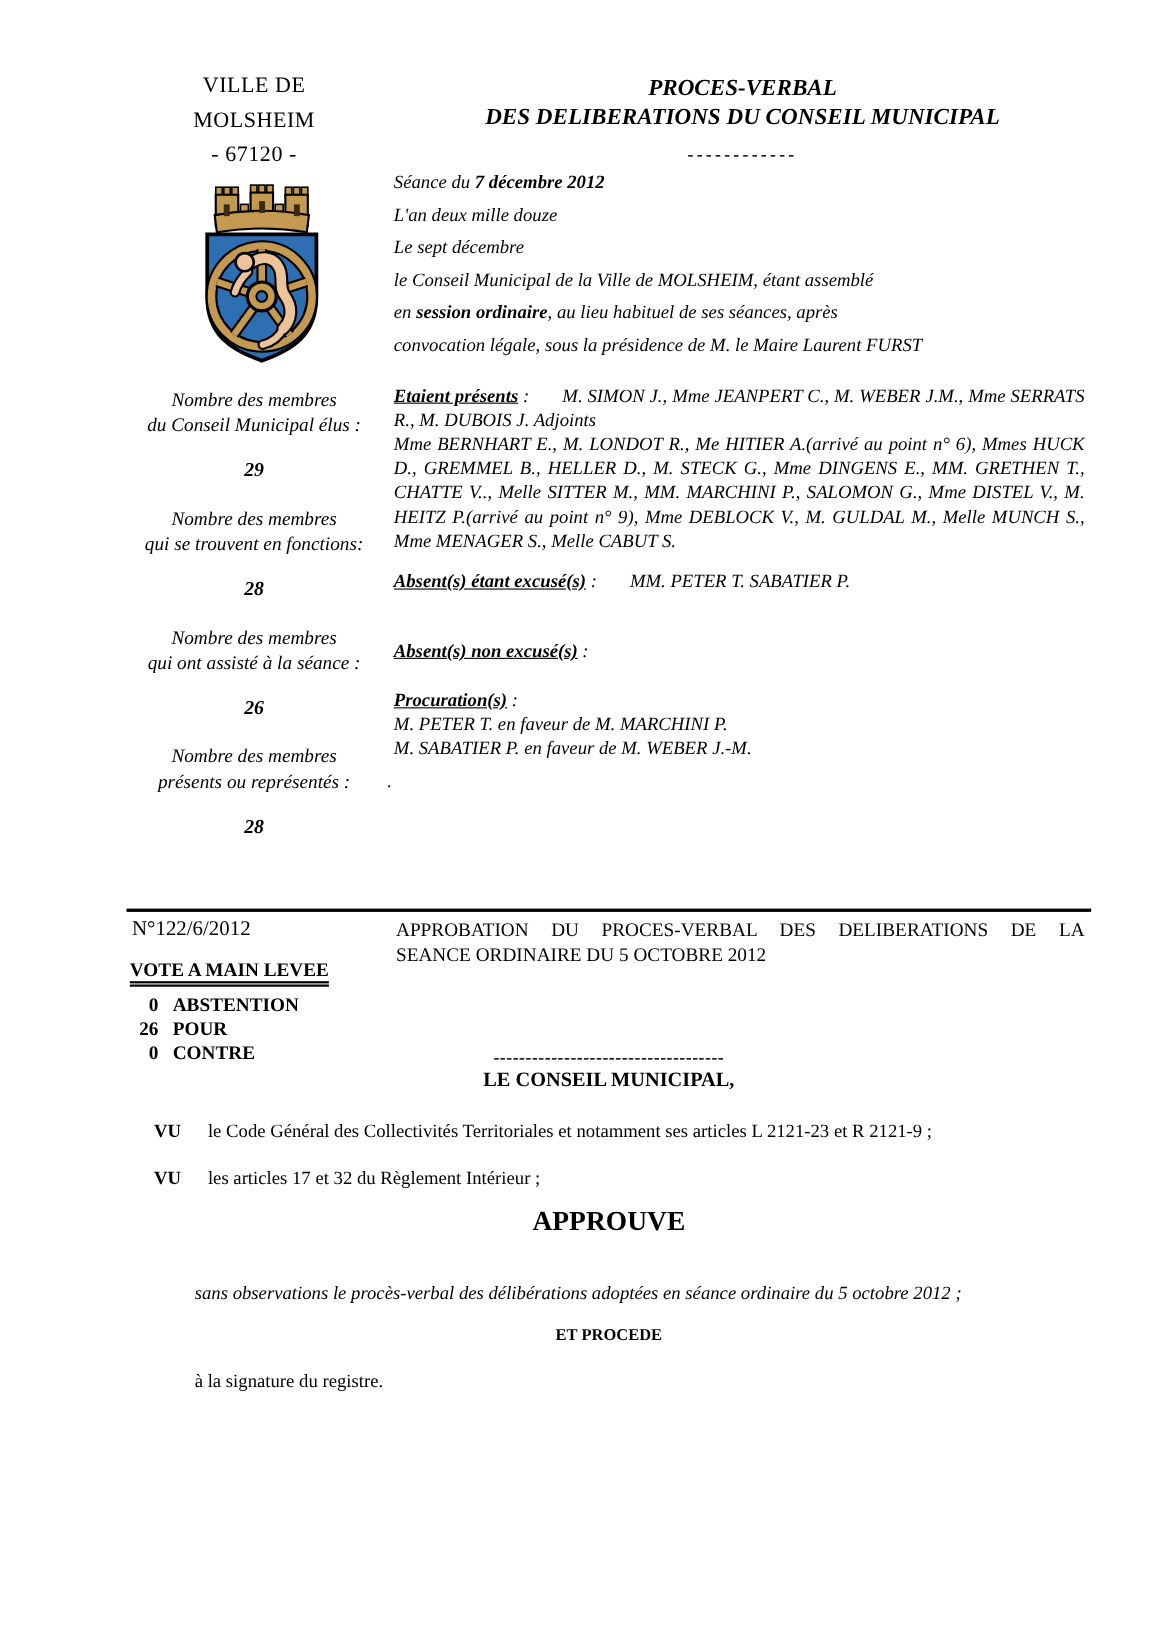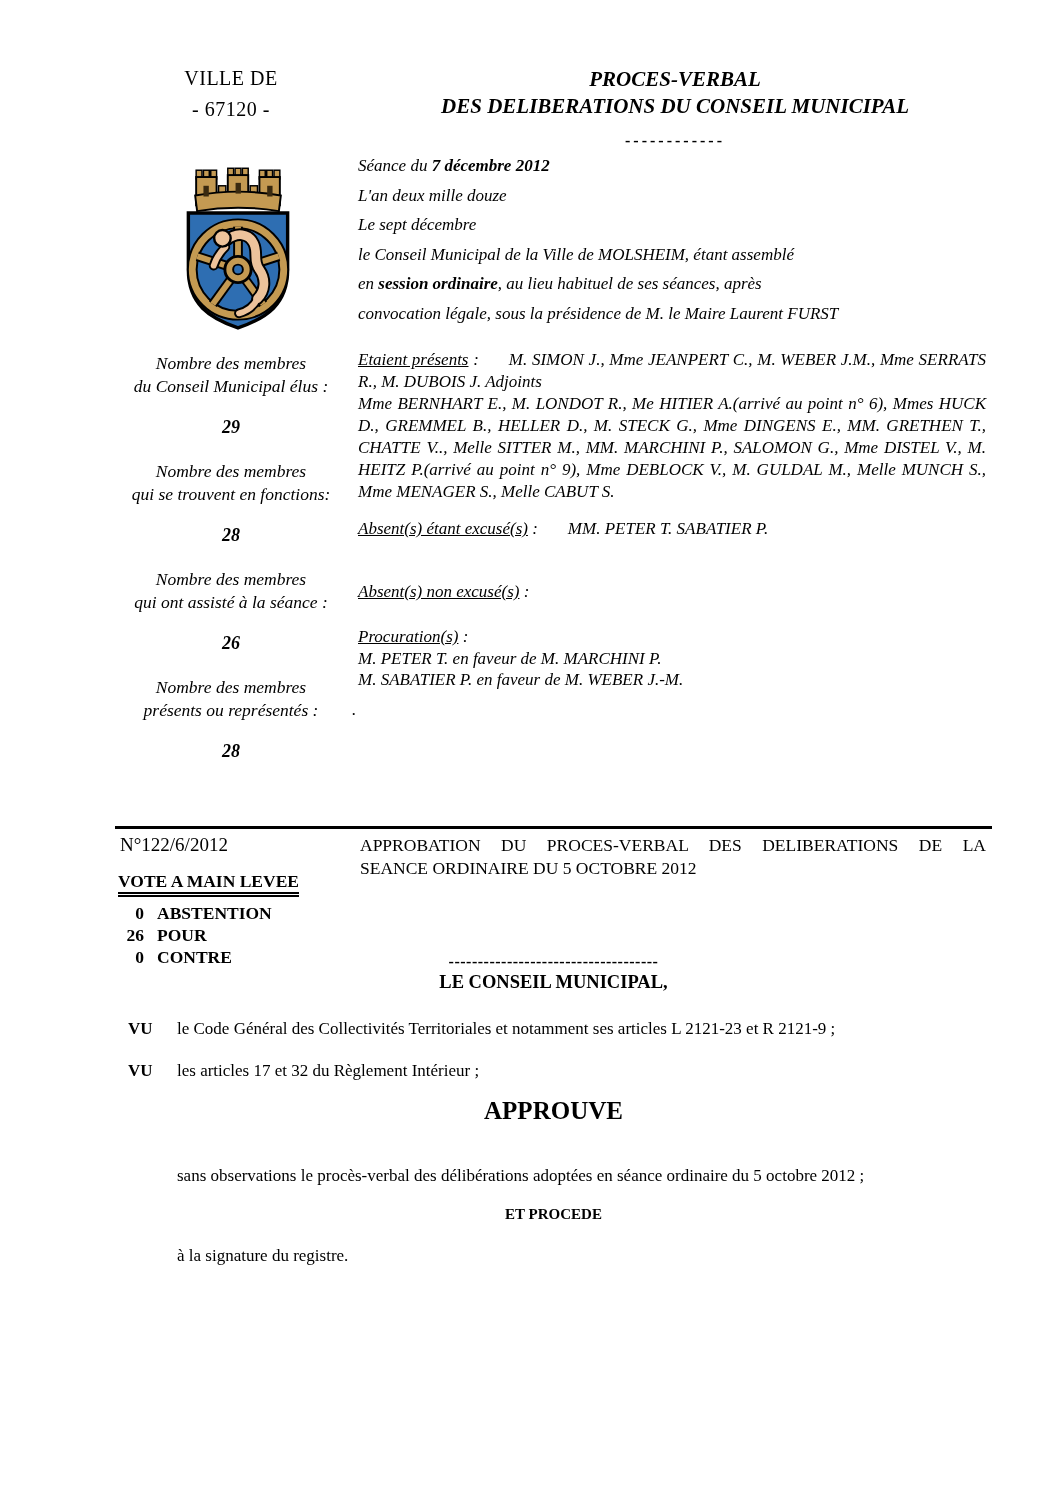--- a/index.html
+++ b/index.html
@@ -28,21 +28,21 @@
   .sidebar{left:115px;top:352px;width:232px;text-align:center;
     font-style:italic;font-size:17.5px;}
   .sb-item{height:108px;}
   .sb-label{line-height:23px;}
   .sb-value{margin-top:19px;font-weight:bold;font-size:18px;}
 
   
   .session{left:358px;top:151px;width:646px;font-style:italic;
     font-size:17px;line-height:29.5px;}
   .b{font-weight:bold;}
-  .u{text-decoration:underline;}
+  .u{text-decoration:underline;font-weight:bold;}
 
   
   .presents{left:358px;top:349px;width:628px;font-style:italic;
     font-size:17px;line-height:22px;text-align:justify;}
   .presents p{margin:0;}
   .gap{display:inline-block;width:30px;}
   .absent1{left:358px;top:519px;width:640px;font-style:italic;font-size:17px;}
   .absent2{left:358px;top:582px;width:640px;font-style:italic;font-size:17px;}
   .procs{left:358px;top:626px;width:640px;font-style:italic;
     font-size:17px;line-height:21.5px;}
@@ -57,40 +57,41 @@
   .vote{left:118px;top:871px;font-size:17.5px;font-weight:bold;}
   .vote-heading{display:inline-block;border-bottom:5px double #000;padding-bottom:0px;}
   .vote-rows{margin-top:5px;line-height:22px;}
   .vote-cnt{display:inline-block;width:26px;text-align:right;}
   .vote-lbl{margin-left:13px;}
 
   .center-group{left:115px;top:953px;width:877px;text-align:center;font-weight:bold;}
   .dashes2{font-size:16px;letter-spacing:0.5px;}
   .council{font-size:18.5px;margin-top:1px;}
 
-  .vu-row{display:flex;width:880px;font-size:17px;}
+  .vu-row{display:flex;width:880px;font-size:17px;margin-left:12px;}
   .vu1{left:128px;top:1019px;}
   .vu2{left:128px;top:1061px;}
   .vu-kw{font-weight:bold;width:49px;flex:0 0 49px;}
   .vu-txt{flex:1;}
 
   .approuve{left:115px;top:1097px;width:877px;text-align:center;
     font-weight:bold;font-size:25px;}
-  .sans-obs{left:177px;top:1166px;width:820px;font-size:17px;}
+  .sans-obs{left:177px;top:1166px;width:820px;font-size:17px;font-style:italic;}
   .procede{left:115px;top:1206px;width:877px;text-align:center;
     font-weight:bold;font-size:15px;}
   .signature{left:177px;top:1246px;width:700px;font-size:17px;}
 </style>
 </head>
 <body>
 
 <div class="page">
 
   <div class="abs city-block">
     <div>VILLE DE</div>
+    <div>MOLSHEIM</div>
     <div>- 67120 -</div>
   </div>
 
   <div class="abs doc-title">
     <div>PROCES-VERBAL</div>
     <div>DES DELIBERATIONS DU CONSEIL MUNICIPAL</div>
   </div>
   <div class="abs title-dashes">------------</div>
 
   <div class="abs crest">

